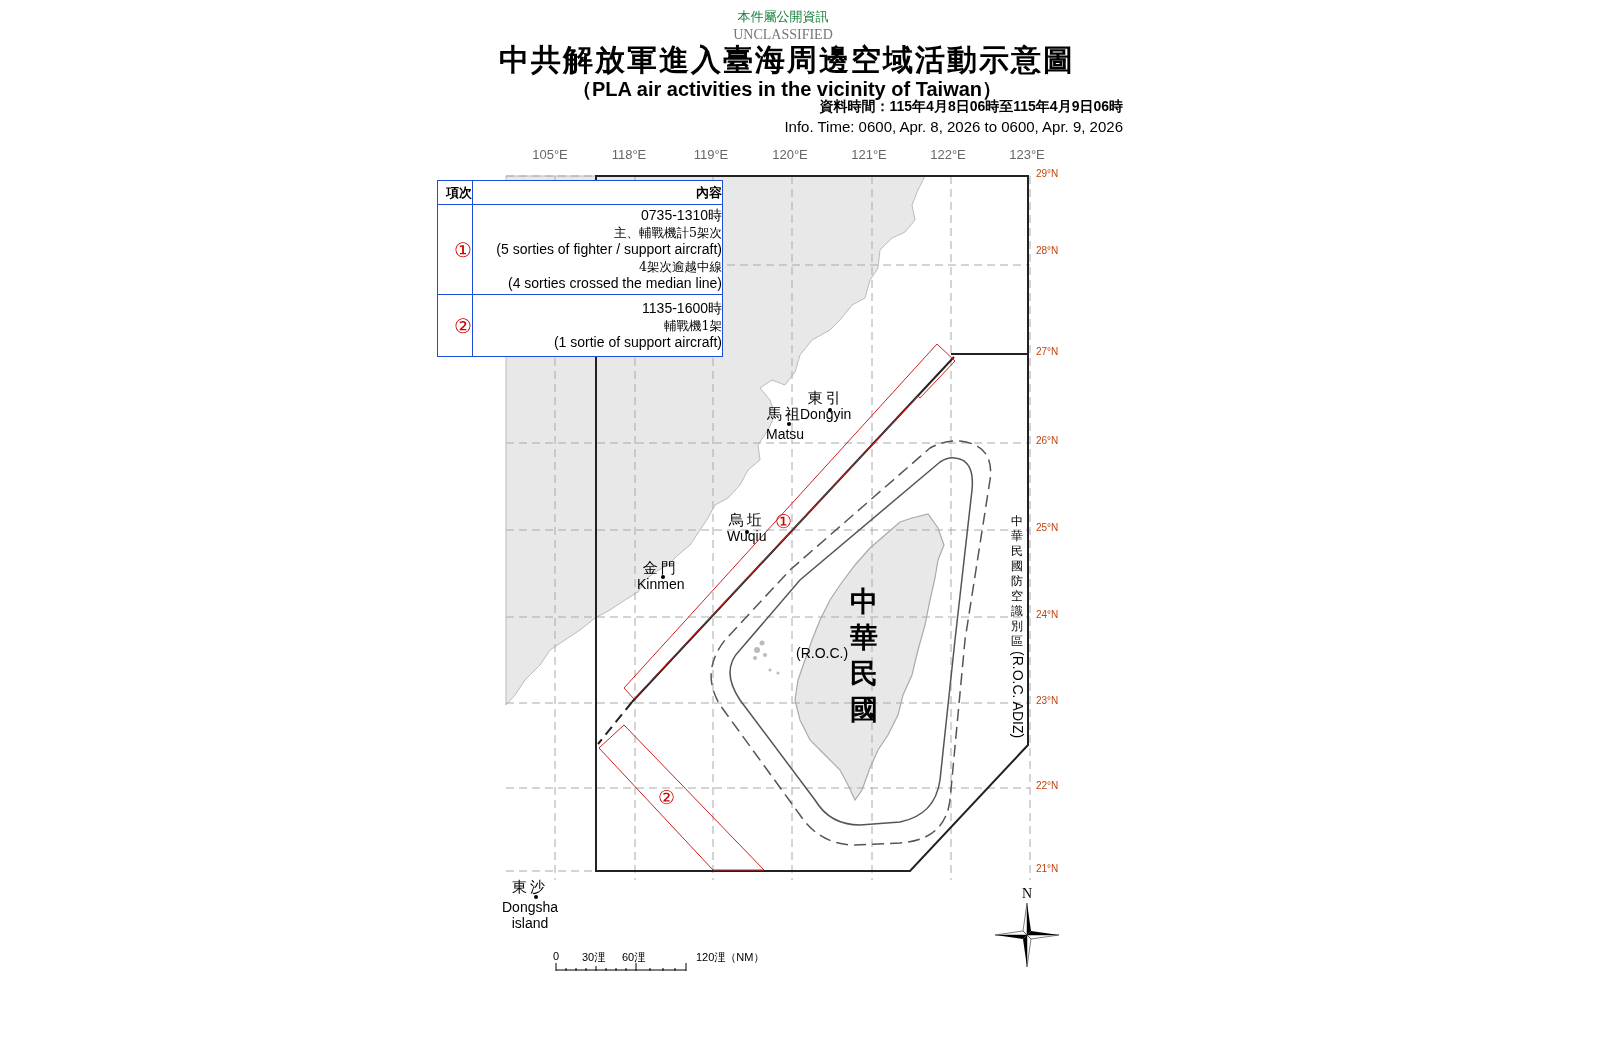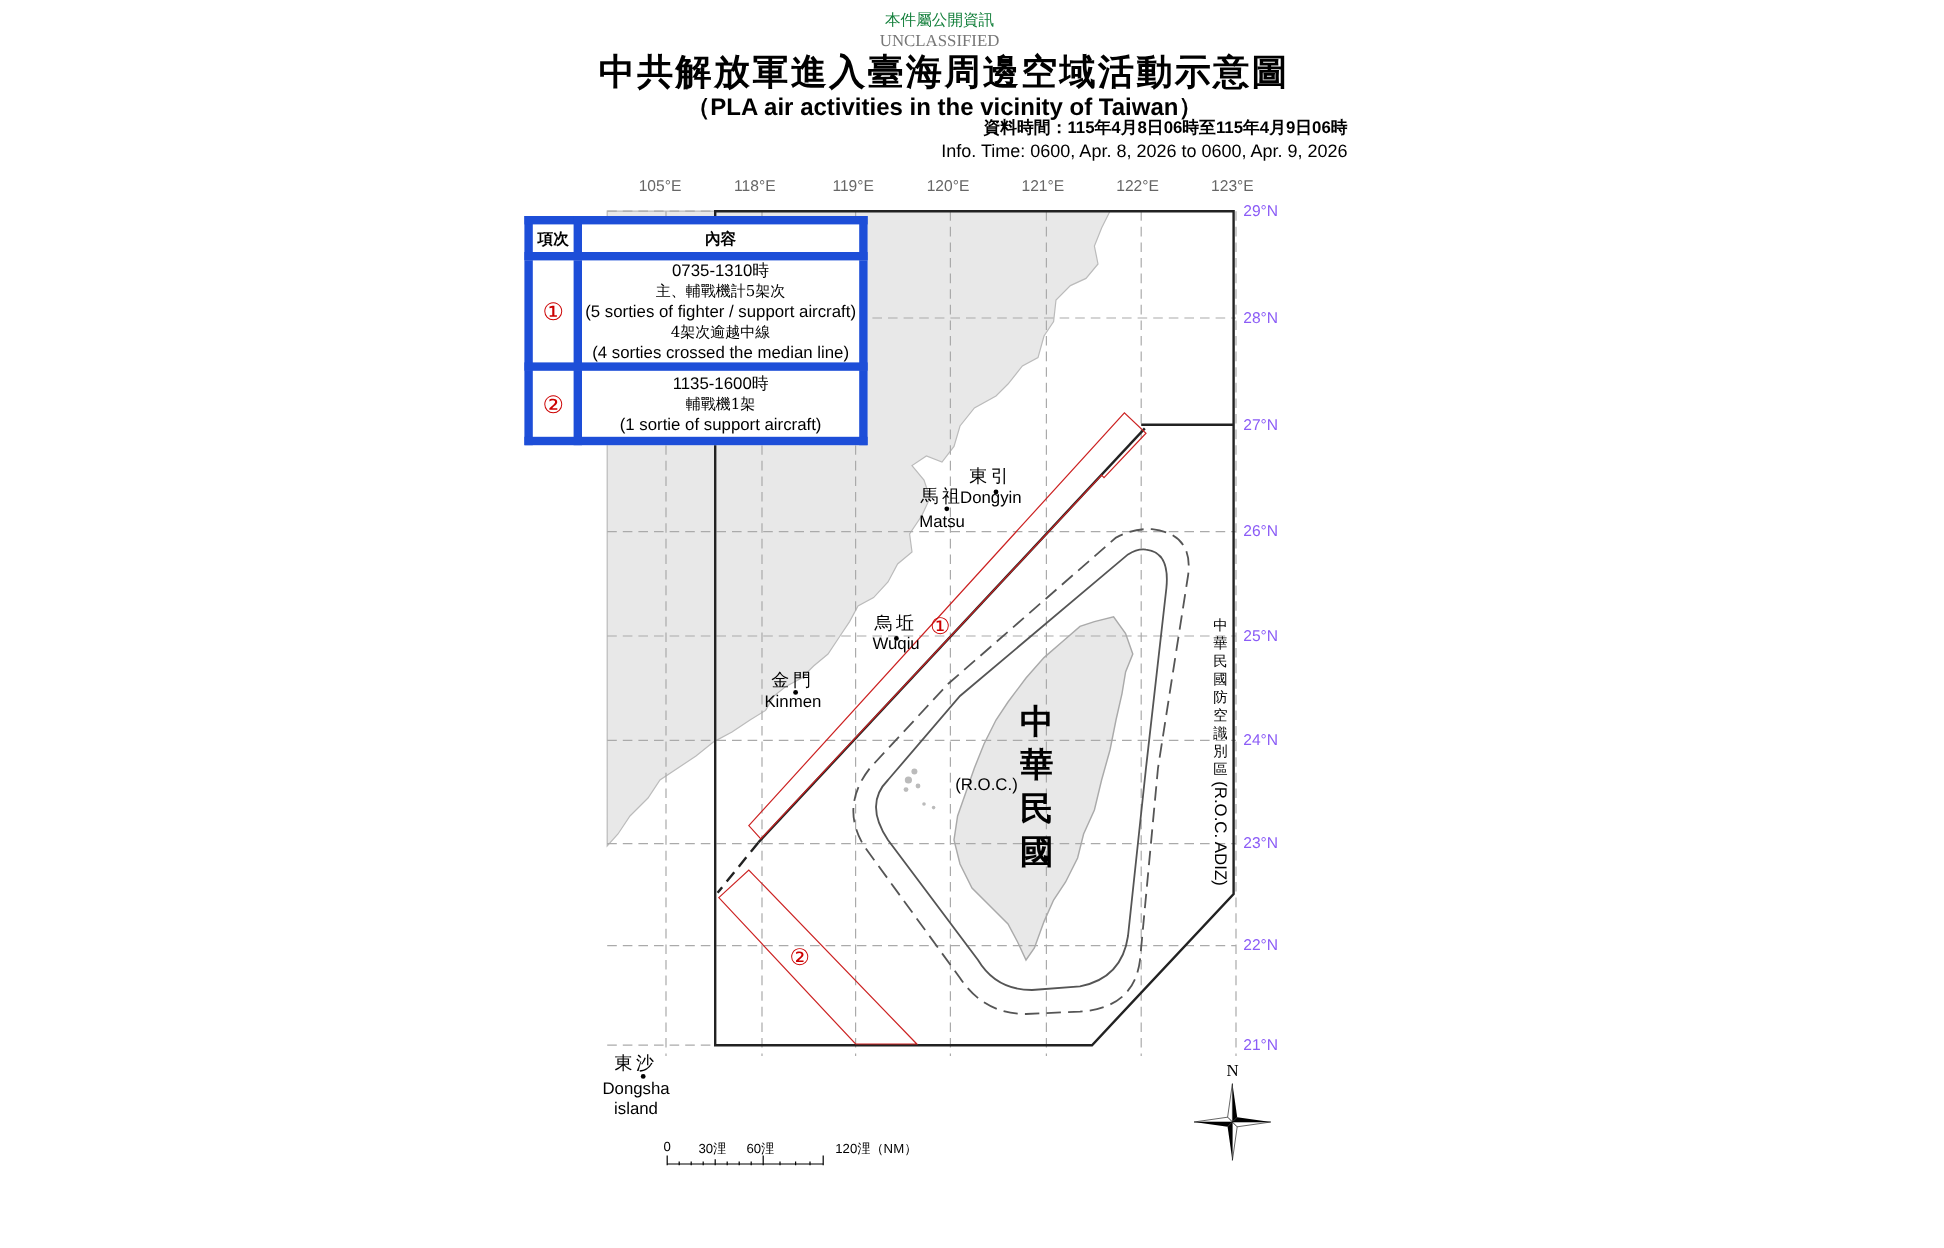--- a/index.html
+++ b/index.html
@@ -5,23 +5,23 @@
   html, body { margin: 0; padding: 0; background: #ffffff; }
   body { width: 1620px; height: 1040px; position: relative; overflow: hidden; font-family: "Liberation Sans", sans-serif; color: #000; }
   .abs { position: absolute; }
   .classif-cn { left: 0; width: 1566px; top: 8px; text-align: center; font-family: "DejaVu Serif", serif; font-size: 13px; color: #15803d; }
   .classif-en { left: 0; width: 1566px; top: 27px; text-align: center; font-family: Liberation Serif, serif; font-size: 14px; color: #777; }
   .title-cn { left: 0; width: 1574px; top: 40px; text-align: center; font-family: "DejaVu Serif", serif; font-size: 30px; font-weight: bold; letter-spacing: 2px; }
   .title-en { left: 0; width: 1574px; top: 76px; text-align: center; font-family: "Liberation Sans", sans-serif; font-size: 20px; font-weight: bold; }
   .time-cn { right: 497px; top: 98px; font-family: "Liberation Sans", sans-serif; font-size: 14px; font-weight: bold; }
   .time-en { right: 497px; top: 118px; font-family: "Liberation Sans", sans-serif; font-size: 15px; font-weight: normal; }
   .lon { top: 147px; font-size: 13px; color: #666; width: 60px; text-align: center; margin-left: -30px; }
-  .lat { left: 1036px; font-size: 13px; color: #8b5cf6; margin-top: -8px; }
+  .lat { left: 1036px; font-size: 10px; color: #c2410c; margin-top: -8px; }
   table.legend { position: absolute; left: 437px; top: 180px; width: 286px; border-collapse: collapse; background: #fff; font-size: 14px; }
-  table.legend th, table.legend td { border: 7px solid #1d4ed8; padding: 0; text-align: center; }
+  table.legend th, table.legend td { border: 1px solid #1d4ed8; padding: 0; text-align: right; }
   table.legend th { font-family: "DejaVu Serif", serif; font-size: 13px; height: 23px; }
   .num-cell { width: 34px; color: #c00; font-family: "DejaVu Serif", serif; font-size: 20px; }
   .line { display: block; line-height: 17px; white-space: nowrap; }
   .line.cn { font-family: "DejaVu Serif", serif; font-size: 12.5px; }
   .place { font-size: 14px; text-align: center; line-height: 16px; }
   .place .cn { font-family: Liberation Sans, sans-serif; font-size: 15px; letter-spacing: 3px; display: block; }
   .place .en { display: block; }
   .roc-cn { left: 848px; top: 584px; width: 32px; font-family: "DejaVu Serif", serif; font-weight: bold; font-size: 28px; line-height: 36px; text-align: center; }
   .roc-en { left: 796px; top: 645px; font-size: 14px; }
   .adiz { left: 1006px; top: 514px; width: 22px; font-size: 13px; line-height: 15px; text-align: center; }
@@ -43,21 +43,21 @@
 
 <div class="abs lon" style="left:550px">105°E</div>
 <div class="abs lon" style="left:629px">118°E</div>
 <div class="abs lon" style="left:711px">119°E</div>
 <div class="abs lon" style="left:790px">120°E</div>
 <div class="abs lon" style="left:869px">121°E</div>
 <div class="abs lon" style="left:948px">122°E</div>
 <div class="abs lon" style="left:1027px">123°E</div>
 
 <div class="abs lat" style="top:176px">29°N</div>
-<div class="abs lat" style="top:265px">28°N</div>
+<div class="abs lat" style="top:253px">28°N</div>
 <div class="abs lat" style="top:354px">27°N</div>
 <div class="abs lat" style="top:443px">26°N</div>
 <div class="abs lat" style="top:530px">25°N</div>
 <div class="abs lat" style="top:617px">24°N</div>
 <div class="abs lat" style="top:703px">23°N</div>
 <div class="abs lat" style="top:788px">22°N</div>
 <div class="abs lat" style="top:871px">21°N</div>
 
 <svg class="abs" style="left:0;top:0" width="1620" height="1040">
 

